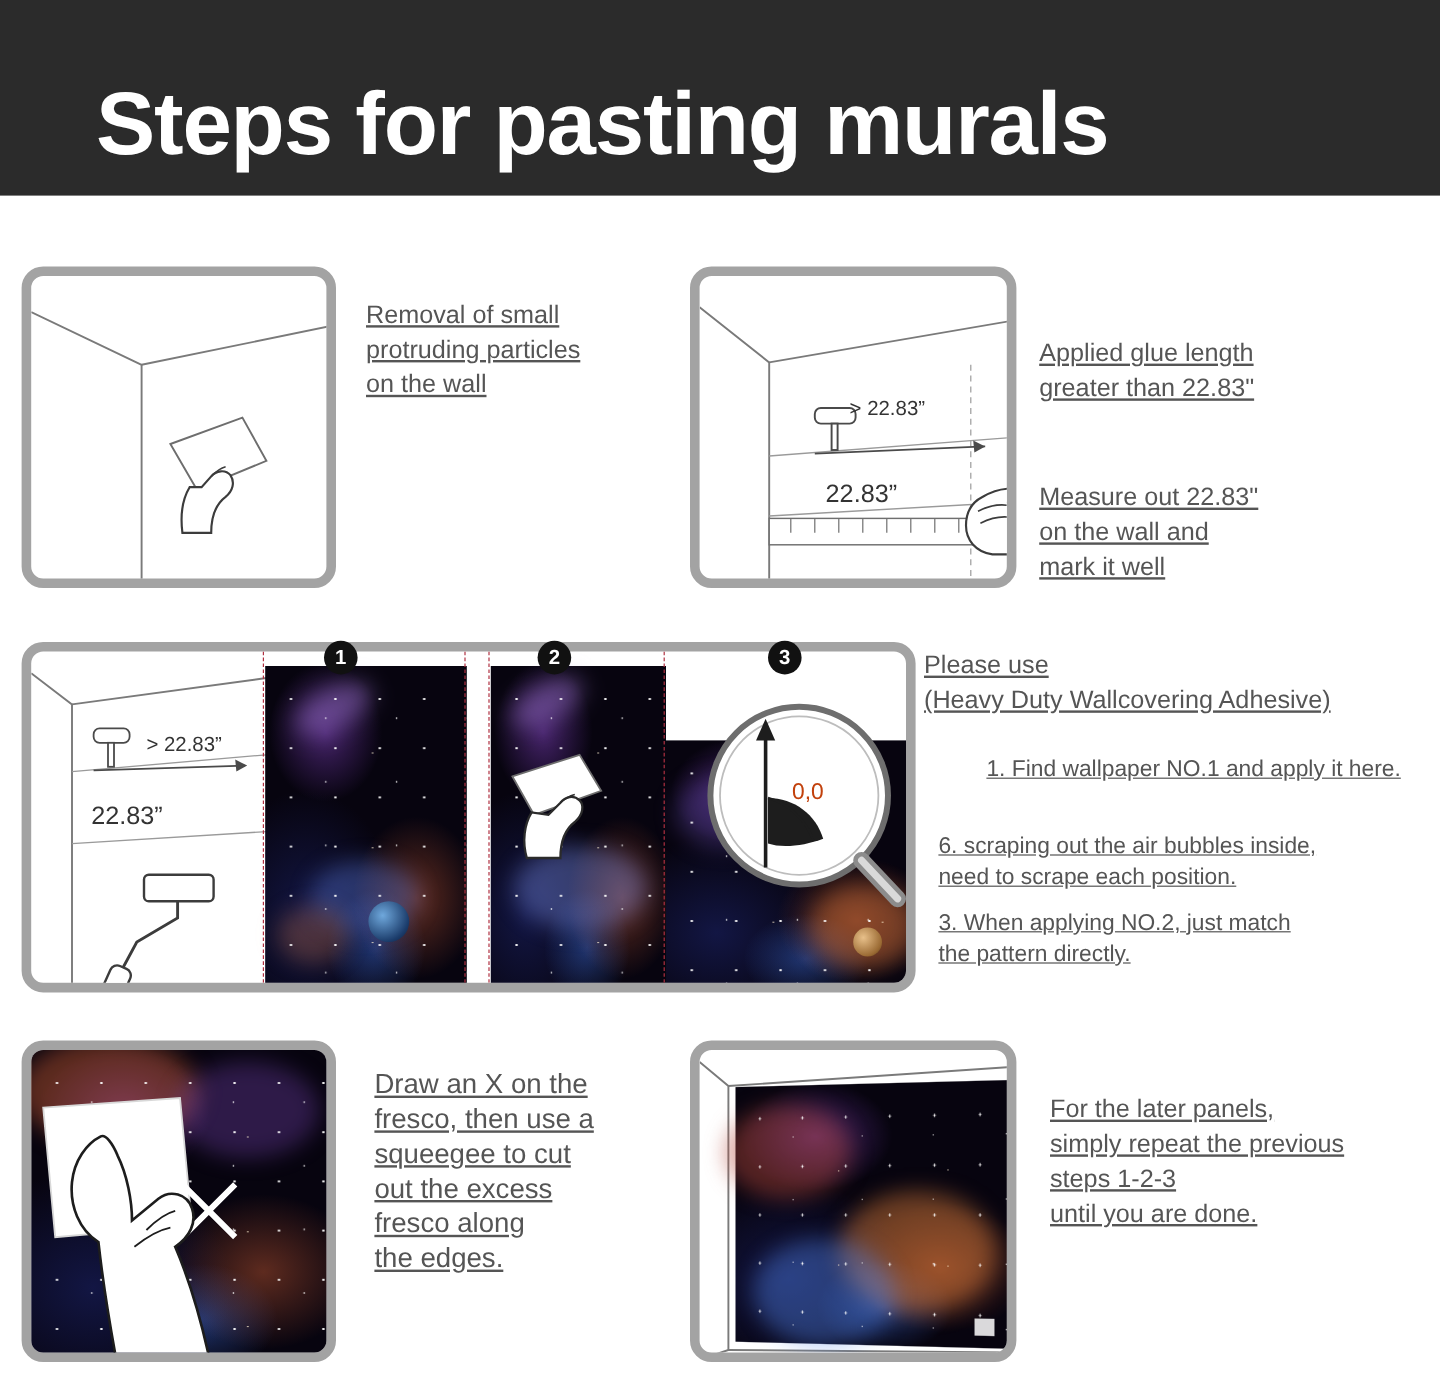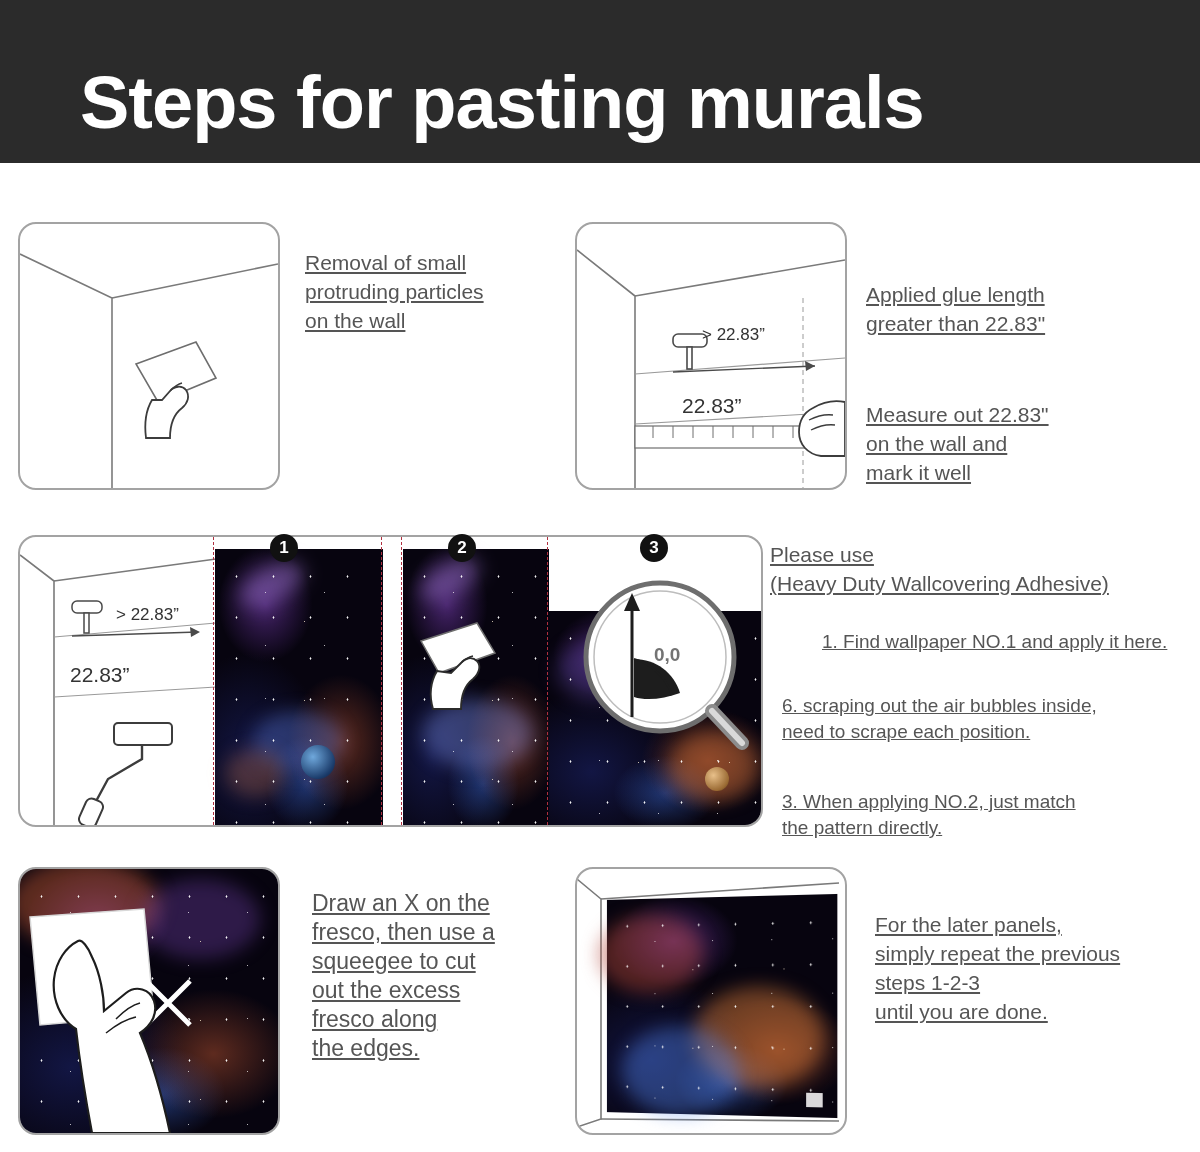--- a/index.html
+++ b/index.html
@@ -33,21 +33,21 @@
     color: #ffffff;
     letter-spacing: -1px;
     white-space: nowrap;
     font-family: "Liberation Sans", sans-serif;
     margin-top: 24px;
   }
 
   
   .panel {
     position: absolute;
-    border: 2px solid #a3a3a3;
+    border: 8px solid #a3a3a3;
     border-radius: 18px;
     background: #ffffff;
     overflow: hidden;
     box-sizing: border-box;
   }
   .wall-svg { position: absolute; left: 0; top: 0; }
 
   .cap {
     position: absolute;
     font-size: 21px;
@@ -84,21 +84,21 @@
   #badge-3 { left: 640px; top: 534px; }
 
   .right-text { position: absolute; }
   #c-head {
     left: 770px; top: 540px; width: 420px;
     text-align: left;
     font-size: 21px; line-height: 29px; color: #555555;
   }
   #c-l1 { left: 782px; top: 629px; width: 410px; font-size: 19px; line-height: 26px; color: #555555; margin-left: 40px; }
   #c-l2 { left: 782px; top: 693px; width: 400px; font-size: 19px; line-height: 26px; color: #555555; }
-  #c-l3 { left: 782px; top: 789px; width: 380px; font-size: 19px; line-height: 26px; color: #555555; }
+  #c-l3 { left: 782px; top: 757px; width: 380px; font-size: 19px; line-height: 26px; color: #555555; }
 
   
   #panel-d { left: 18px;  top: 867px; width: 262px; height: 268px; }
   #cap-d   { left: 312px; top: 889px; width: 250px; font-size: 23px; line-height: 29px; }
 
   #panel-e { left: 575px; top: 867px; width: 272px; height: 268px; }
   #cap-e   { left: 875px; top: 910px; width: 330px; font-size: 21px; line-height: 29px; }
 
   
   .space {
@@ -265,21 +265,21 @@
   <svg width="741" height="288" viewBox="0 0 741 288" style="position:absolute;left:0;top:0;">
     <circle cx="640" cy="120" r="74" fill="#ffffff" stroke="#6e6e6e" stroke-width="5"></circle>
     <circle cx="640" cy="120" r="66" fill="#ffffff" stroke="#bdbdbd" stroke-width="1.5"></circle>
     <path d="M692,174 L722,206" stroke="#8c8c8c" stroke-width="14" stroke-linecap="round"></path>
     <path d="M692,174 L722,206" stroke="#d9d9d9" stroke-width="6" stroke-linecap="round"></path>
     <line x1="612" y1="60" x2="612" y2="180" stroke="#1d1d1d" stroke-width="3"></line>
     <polygon points="612,56 604,74 620,74" fill="#1d1d1d"></polygon>
     <path d="M614,122 C636,122 654,136 660,156 C644,162 626,164 614,160 Z" fill="#1d1d1d"></path>
     <path d="M614,122 C630,126 646,140 652,158" fill="none" stroke="#1d1d1d" stroke-width="2"></path>
   </svg>
-  <div class="dim-label" style="left:634px; top:107px; font-size:19px; color:#737373;font-weight:bold;">0,0</div>
+  <div class="dim-label" style="left:634px; top:107px; font-size:19px; color:#c2410c;">0,0</div>
 </div>
 
 <div class="badge" id="badge-1">1</div>
 <div class="badge" id="badge-2">2</div>
 <div class="badge" id="badge-3">3</div>
 
 <div class="right-text cap" id="c-head">Please use
 (Heavy Duty Wallcovering Adhesive)</div>
 <div class="right-text cap" id="c-l1">1. Find wallpaper NO.1 and apply it here.</div>
 <div class="right-text cap" id="c-l2">6. scraping out the air bubbles inside,

